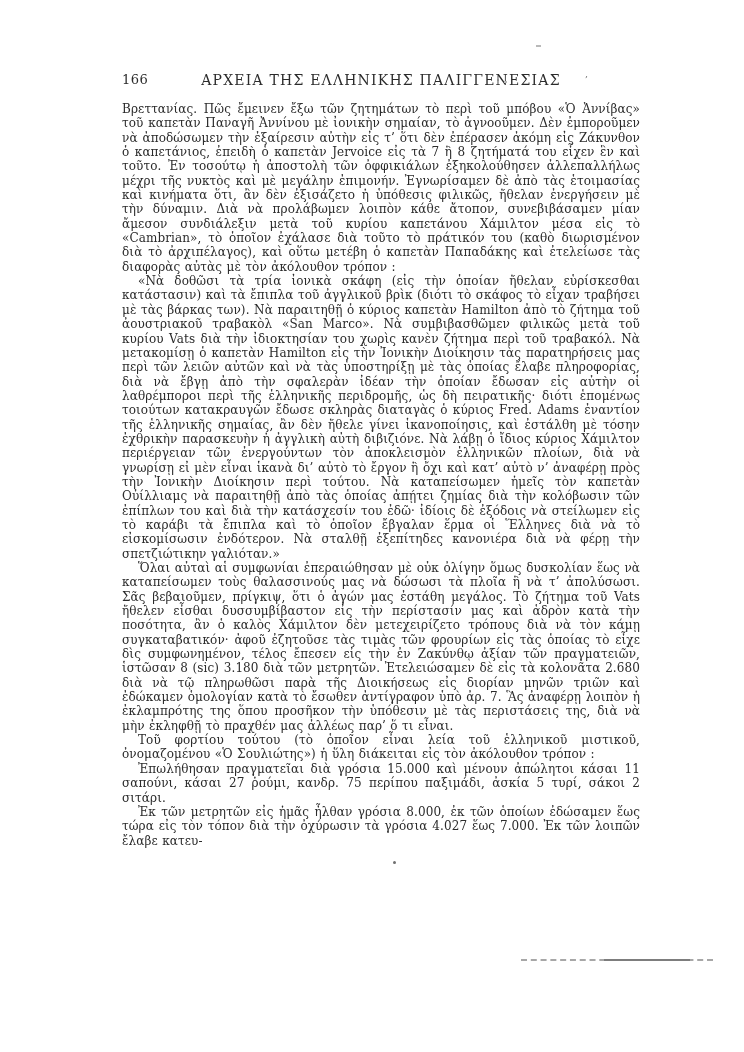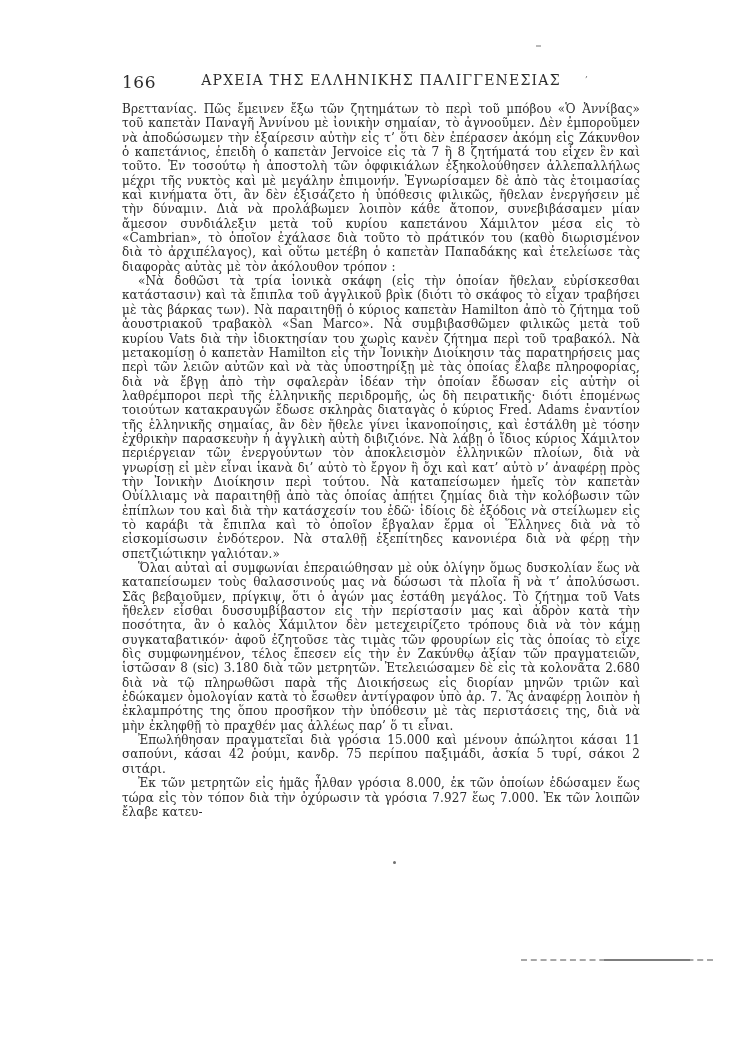--- a/index.html
+++ b/index.html
@@ -24,21 +24,21 @@
   }
   .header-row {
     position: relative;
     height: 16px;
     margin-bottom: 14px;
   }
   .page-num {
     position: absolute;
     left: 0;
     top: 0;
-    font-size: 17px;
+    font-size: 13px;
     letter-spacing: 0.5px;
   }
   .running-title {
     display: block;
     text-align: center;
     font-size: 14px;
     letter-spacing: 1.2px;
     white-space: nowrap;
   }
   .header-mark {
@@ -98,22 +98,23 @@
     <div class="header-row">
       <span class="page-num">166</span>
       <span class="running-title">ΑΡΧΕΙΑ ΤΗΣ ΕΛΛΗΝΙΚΗΣ ΠΑΛΙΓΓΕΝΕΣΙΑΣ</span>
       <span class="header-mark">’</span>
     </div>
 
     <div class="body-text" id="paragraphs">
         <p class="">Βρεττανίας. Πῶς ἔμεινεν ἔξω τῶν ζητημάτων τὸ περὶ τοῦ μπόβου «Ὁ Ἀννίβας» τοῦ καπετὰν Παναγῆ Ἀννίνου μὲ ἰονικὴν σημαίαν, τὸ ἀγνοοῦμεν. Δὲν ἐμποροῦμεν νὰ ἀποδώσωμεν τὴν ἐξαίρεσιν αὐτὴν εἰς τ’ ὅτι δὲν ἐπέρασεν ἀκόμη εἰς Ζάκυνθον ὁ καπετάνιος, ἐπειδὴ ὁ καπετὰν Jervoice εἰς τὰ 7 ἢ 8 ζητήματά του εἶχεν ἓν καὶ τοῦτο. Ἐν τοσούτῳ ἡ ἀποστολὴ τῶν ὀφφικιάλων ἐξηκολούθησεν ἀλλεπαλλήλως μέχρι τῆς νυκτὸς καὶ μὲ μεγάλην ἐπιμονήν. Ἐγνωρίσαμεν δὲ ἀπὸ τὰς ἑτοιμασίας καὶ κινήματα ὅτι, ἂν δὲν ἐξισάζετο ἡ ὑπόθεσις φιλικῶς, ἤθελαν ἐνεργήσειν μὲ τὴν δύναμιν. Διὰ νὰ προλάβωμεν λοιπὸν κάθε ἄτοπον, συνεβιβάσαμεν μίαν ἄμεσον συνδιάλεξιν μετὰ τοῦ κυρίου καπετάνου Χάμιλτον μέσα εἰς τὸ «Cambrian», τὸ ὁποῖον ἐχάλασε διὰ τοῦτο τὸ πράτικόν του (καθὸ διωρισμένον διὰ τὸ ἀρχιπέλαγος), καὶ οὕτω μετέβη ὁ καπετὰν Παπαδάκης καὶ ἐτελείωσε τὰς διαφορὰς αὐτὰς μὲ τὸν ἀκόλουθον τρόπον :</p>
         <p class="indent">«Νὰ δοθῶσι τὰ τρία ἰονικὰ σκάφη (εἰς τὴν ὁποίαν ἤθελαν εὑρίσκεσθαι κατάστασιν) καὶ τὰ ἔπιπλα τοῦ ἀγγλικοῦ βρὶκ (διότι τὸ σκάφος τὸ εἶχαν τραβήσει μὲ τὰς βάρκας των). Νὰ παραιτηθῇ ὁ κύριος καπετὰν Hamilton ἀπὸ τὸ ζήτημα τοῦ ἀουστριακοῦ τραβακὸλ «San Marco». Νὰ συμβιβασθῶμεν φιλικῶς μετὰ τοῦ κυρίου Vats διὰ τὴν ἰδιοκτησίαν του χωρὶς κανὲν ζήτημα περὶ τοῦ τραβακόλ. Νὰ μετακομίσῃ ὁ καπετὰν Hamilton εἰς τὴν Ἰονικὴν Διοίκησιν τὰς παρατηρήσεις μας περὶ τῶν λειῶν αὐτῶν καὶ νὰ τὰς ὑποστηρίξῃ μὲ τὰς ὁποίας ἔλαβε πληροφορίας, διὰ νὰ ἔβγῃ ἀπὸ τὴν σφαλερὰν ἰδέαν τὴν ὁποίαν ἔδωσαν εἰς αὐτὴν οἱ λαθρέμποροι περὶ τῆς ἑλληνικῆς περιδρομῆς, ὡς δὴ πειρατικῆς· διότι ἑπομένως τοιούτων κατακραυγῶν ἔδωσε σκληρὰς διαταγὰς ὁ κύριος Fred. Adams ἐναντίον τῆς ἑλληνικῆς σημαίας, ἂν δὲν ἤθελε γίνει ἱκανοποίησις, καὶ ἐστάλθη μὲ τόσην ἐχθρικὴν παρασκευὴν ἡ ἀγγλικὴ αὐτὴ διβιζιόνε. Νὰ λάβῃ ὁ ἴδιος κύριος Χάμιλτον περιέργειαν τῶν ἐνεργούντων τὸν ἀποκλεισμὸν ἑλληνικῶν πλοίων, διὰ νὰ γνωρίσῃ εἰ μὲν εἶναι ἱκανὰ δι’ αὐτὸ τὸ ἔργον ἢ ὄχι καὶ κατ’ αὐτὸ ν’ ἀναφέρῃ πρὸς τὴν Ἰονικὴν Διοίκησιν περὶ τούτου. Νὰ καταπείσωμεν ἡμεῖς τὸν καπετὰν Οὐίλλιαμς νὰ παραιτηθῇ ἀπὸ τὰς ὁποίας ἀπῄτει ζημίας διὰ τὴν κολόβωσιν τῶν ἐπίπλων του καὶ διὰ τὴν κατάσχεσίν του ἐδῶ· ἰδίοις δὲ ἐξόδοις νὰ στείλωμεν εἰς τὸ καράβι τὰ ἔπιπλα καὶ τὸ ὁποῖον ἔβγαλαν ἕρμα οἱ Ἕλληνες διὰ νὰ τὸ εἰσκομίσωσιν ἐνδότερον. Νὰ σταλθῇ ἐξεπίτηδες κανονιέρα διὰ νὰ φέρῃ τὴν σπετζιώτικην γαλιόταν.»</p>
         <p class="indent">Ὅλαι αὐταὶ αἱ συμφωνίαι ἐπεραιώθησαν μὲ οὐκ ὀλίγην ὅμως δυσκολίαν ἕως νὰ καταπείσωμεν τοὺς θαλασσινούς μας νὰ δώσωσι τὰ πλοῖα ἢ νὰ τ’ ἀπολύσωσι. Σᾶς βεβαιοῦμεν, πρίγκιψ, ὅτι ὁ ἀγών μας ἐστάθη μεγάλος. Τὸ ζήτημα τοῦ Vats ἤθελεν εἶσθαι δυσσυμβίβαστον εἰς τὴν περίστασίν μας καὶ ἁδρὸν κατὰ τὴν ποσότητα, ἂν ὁ καλὸς Χάμιλτον δὲν μετεχειρίζετο τρόπους διὰ νὰ τὸν κάμῃ συγκαταβατικόν· ἀφοῦ ἐζητοῦσε τὰς τιμὰς τῶν φρουρίων εἰς τὰς ὁποίας τὸ εἶχε δὶς συμφωνημένον, τέλος ἔπεσεν εἰς τὴν ἐν Ζακύνθῳ ἀξίαν τῶν πραγματειῶν, ἱστῶσαν 8 (sic) 3.180 διὰ τῶν μετρητῶν. Ἐτελειώσαμεν δὲ εἰς τὰ κολονᾶτα 2.680 διὰ νὰ τῷ πληρωθῶσι παρὰ τῆς Διοικήσεως εἰς διορίαν μηνῶν τριῶν καὶ ἐδώκαμεν ὁμολογίαν κατὰ τὸ ἔσωθεν ἀντίγραφον ὑπὸ ἀρ. 7. Ἃς ἀναφέρῃ λοιπὸν ἡ ἐκλαμπρότης της ὅπου προσῆκον τὴν ὑπόθεσιν μὲ τὰς περιστάσεις της, διὰ νὰ μὴν ἐκληφθῇ τὸ πραχθέν μας ἀλλέως παρ’ ὅ τι εἶναι.</p>
-        <p class="indent">Ἐπωλήθησαν πραγματεῖαι διὰ γρόσια 15.000 καὶ μένουν ἀπώλητοι κάσαι 11 σαπούνι, κάσαι 42 ῥούμι, κανδρ. 75 περίπου παξιμάδι, ἀσκία 5 τυρί, σάκοι 2 σιτάρι.</p>
-        <p class="indent">Ἐκ τῶν μετρητῶν εἰς ἡμᾶς ἦλθαν γρόσια 8.000, ἐκ τῶν ὁποίων ἐδώσαμεν ἕως τώρα εἰς τὸν τόπον διὰ τὴν ὀχύρωσιν τὰ γρόσια 7.927 ἕως 7.000. Ἐκ τῶν λοιπῶν ἔλαβε κατευ-</p>
+        <p class="indent">Τοῦ φορτίου τούτου (τὸ ὁποῖον εἶναι λεία τοῦ ἑλληνικοῦ μιστικοῦ, ὀνομαζομένου «Ὁ Σουλιώτης») ἡ ὕλη διάκειται εἰς τὸν ἀκόλουθον τρόπον :</p>
+        <p class="indent">Ἐπωλήθησαν πραγματεῖαι διὰ γρόσια 15.000 καὶ μένουν ἀπώλητοι κάσαι 11 σαπούνι, κάσαι 27 ῥούμι, κανδρ. 75 περίπου παξιμάδι, ἀσκία 5 τυρί, σάκοι 2 σιτάρι.</p>
+        <p class="indent">Ἐκ τῶν μετρητῶν εἰς ἡμᾶς ἦλθαν γρόσια 8.000, ἐκ τῶν ὁποίων ἐδώσαμεν ἕως τώρα εἰς τὸν τόπον διὰ τὴν ὀχύρωσιν τὰ γρόσια 4.027 ἕως 7.000. Ἐκ τῶν λοιπῶν ἔλαβε κατευ-</p>
       </div>
 
   </div>
 
   <div class="speck speck-1"></div>
   <div class="speck speck-2"></div>
   <div class="speck speck-3"></div>
   <div class="dot-mark"></div>
   <div class="bottom-dashes"></div>
   <div class="bottom-dash-solid"></div>

